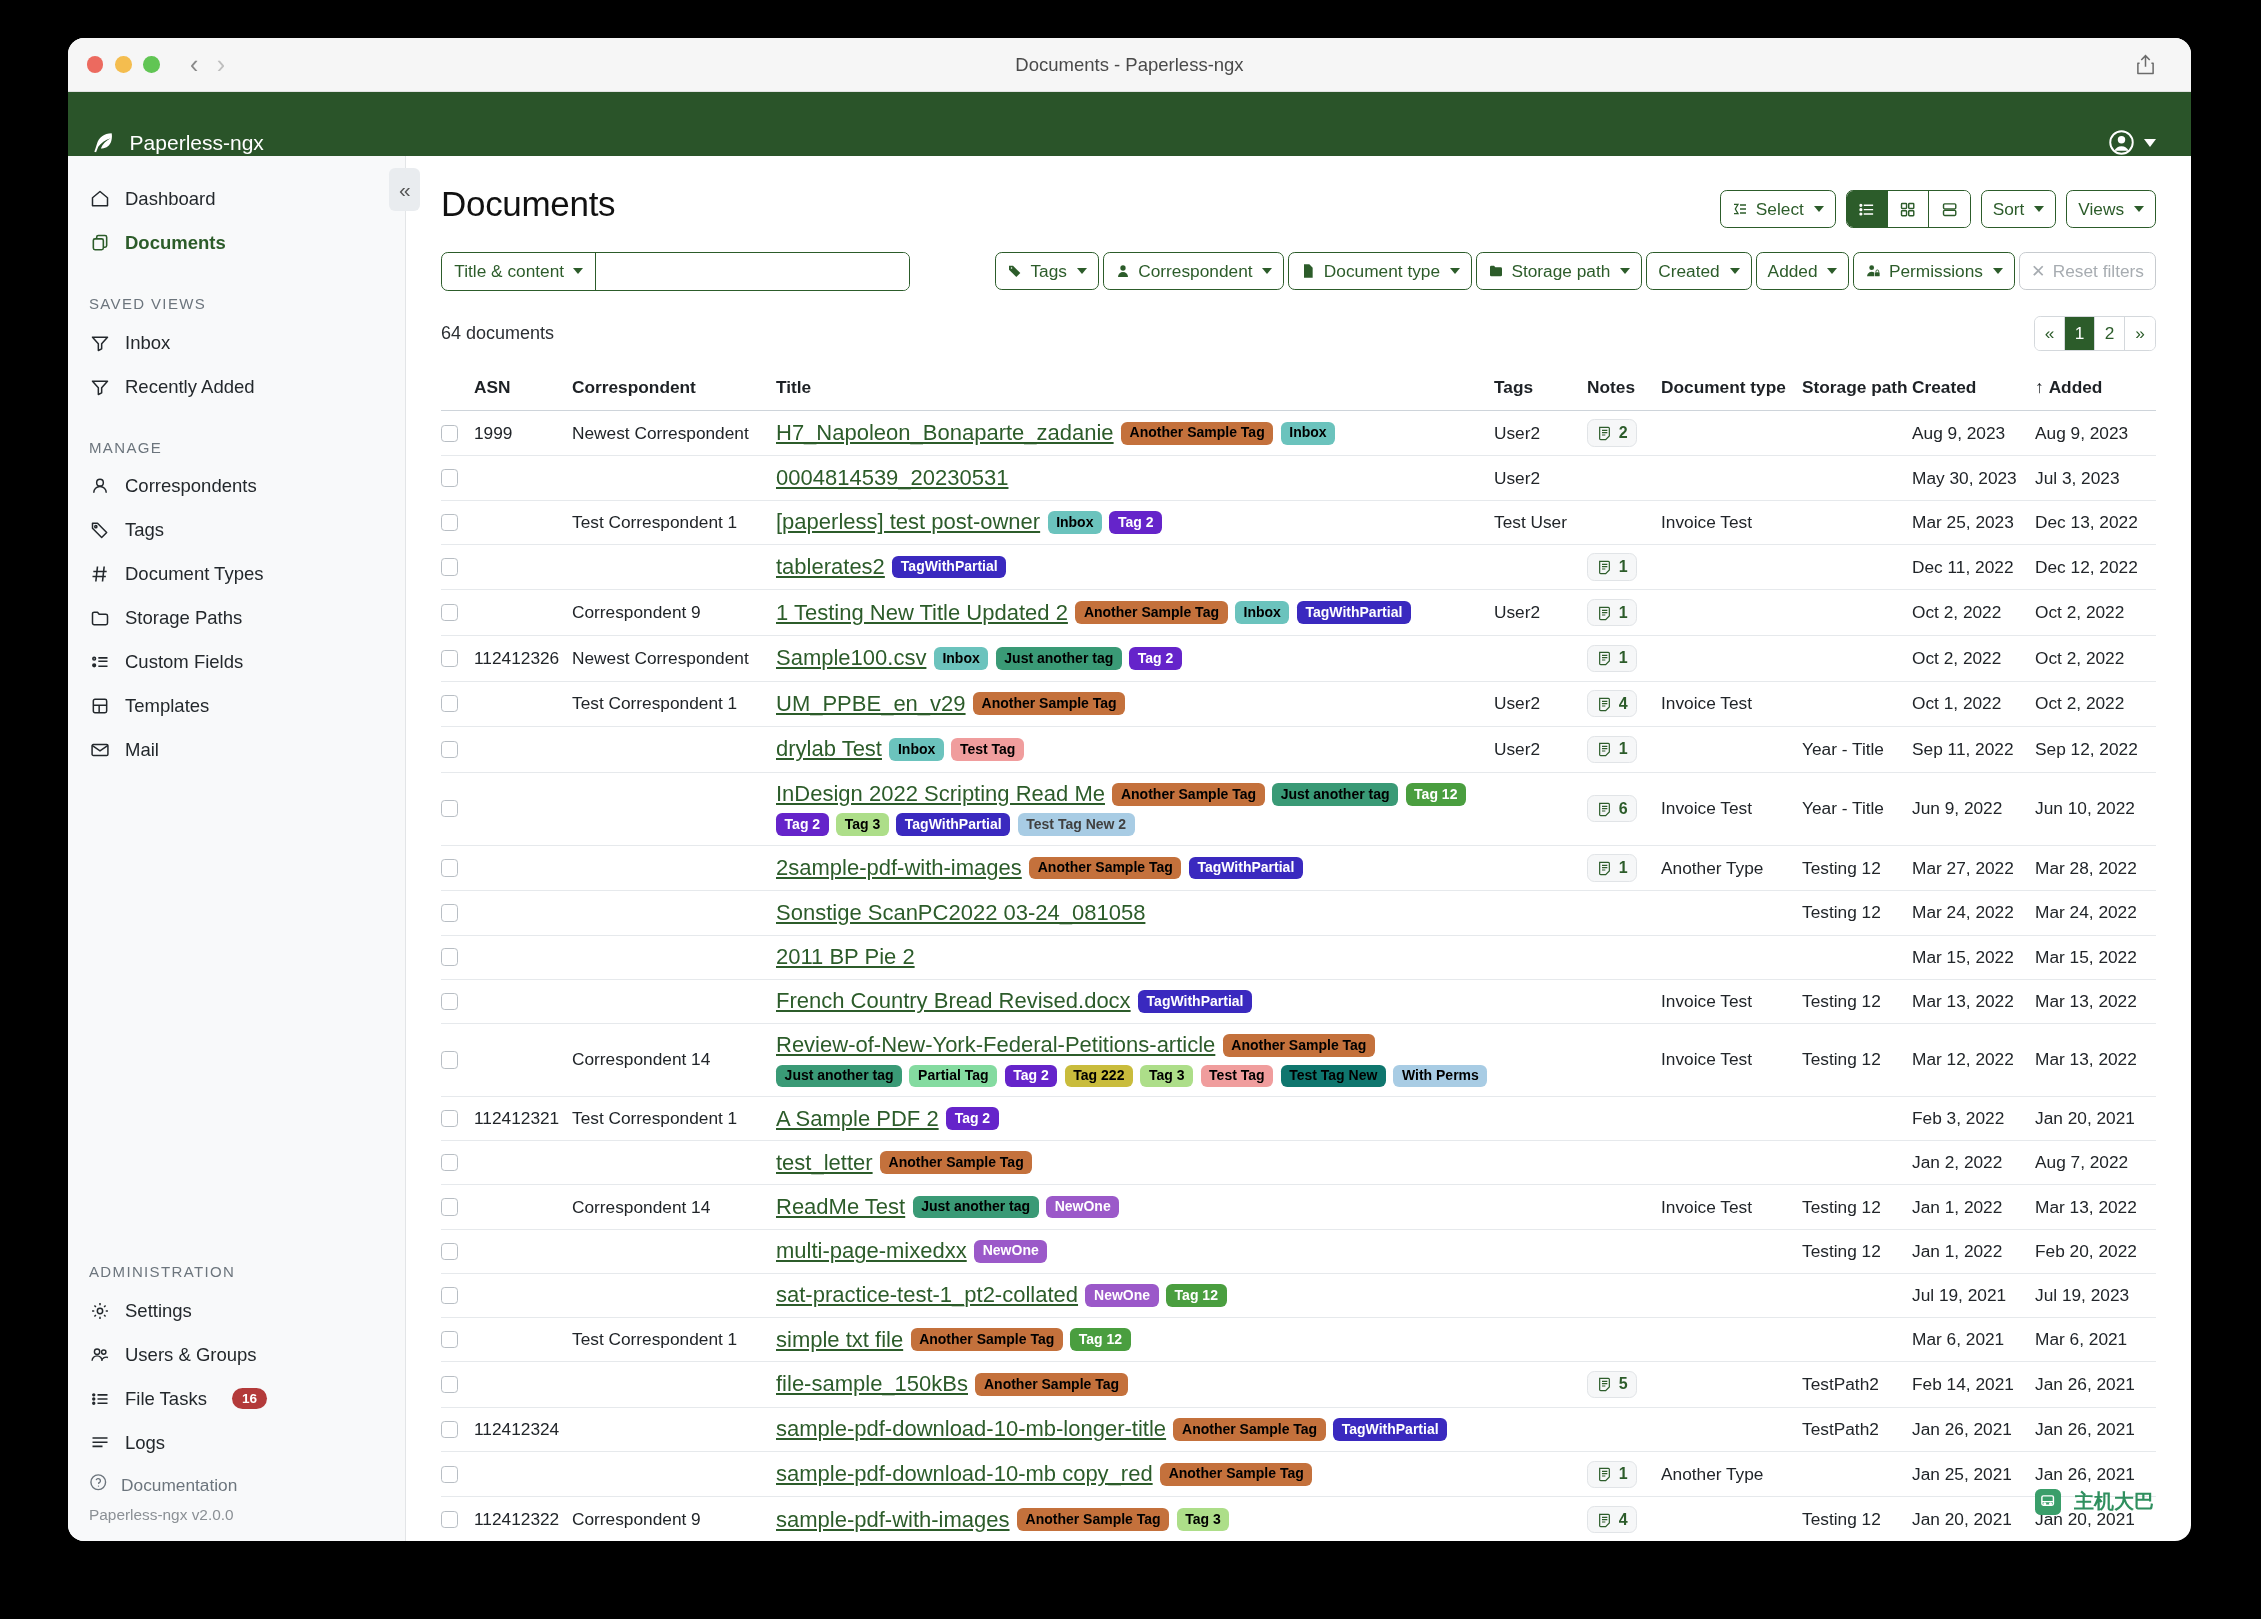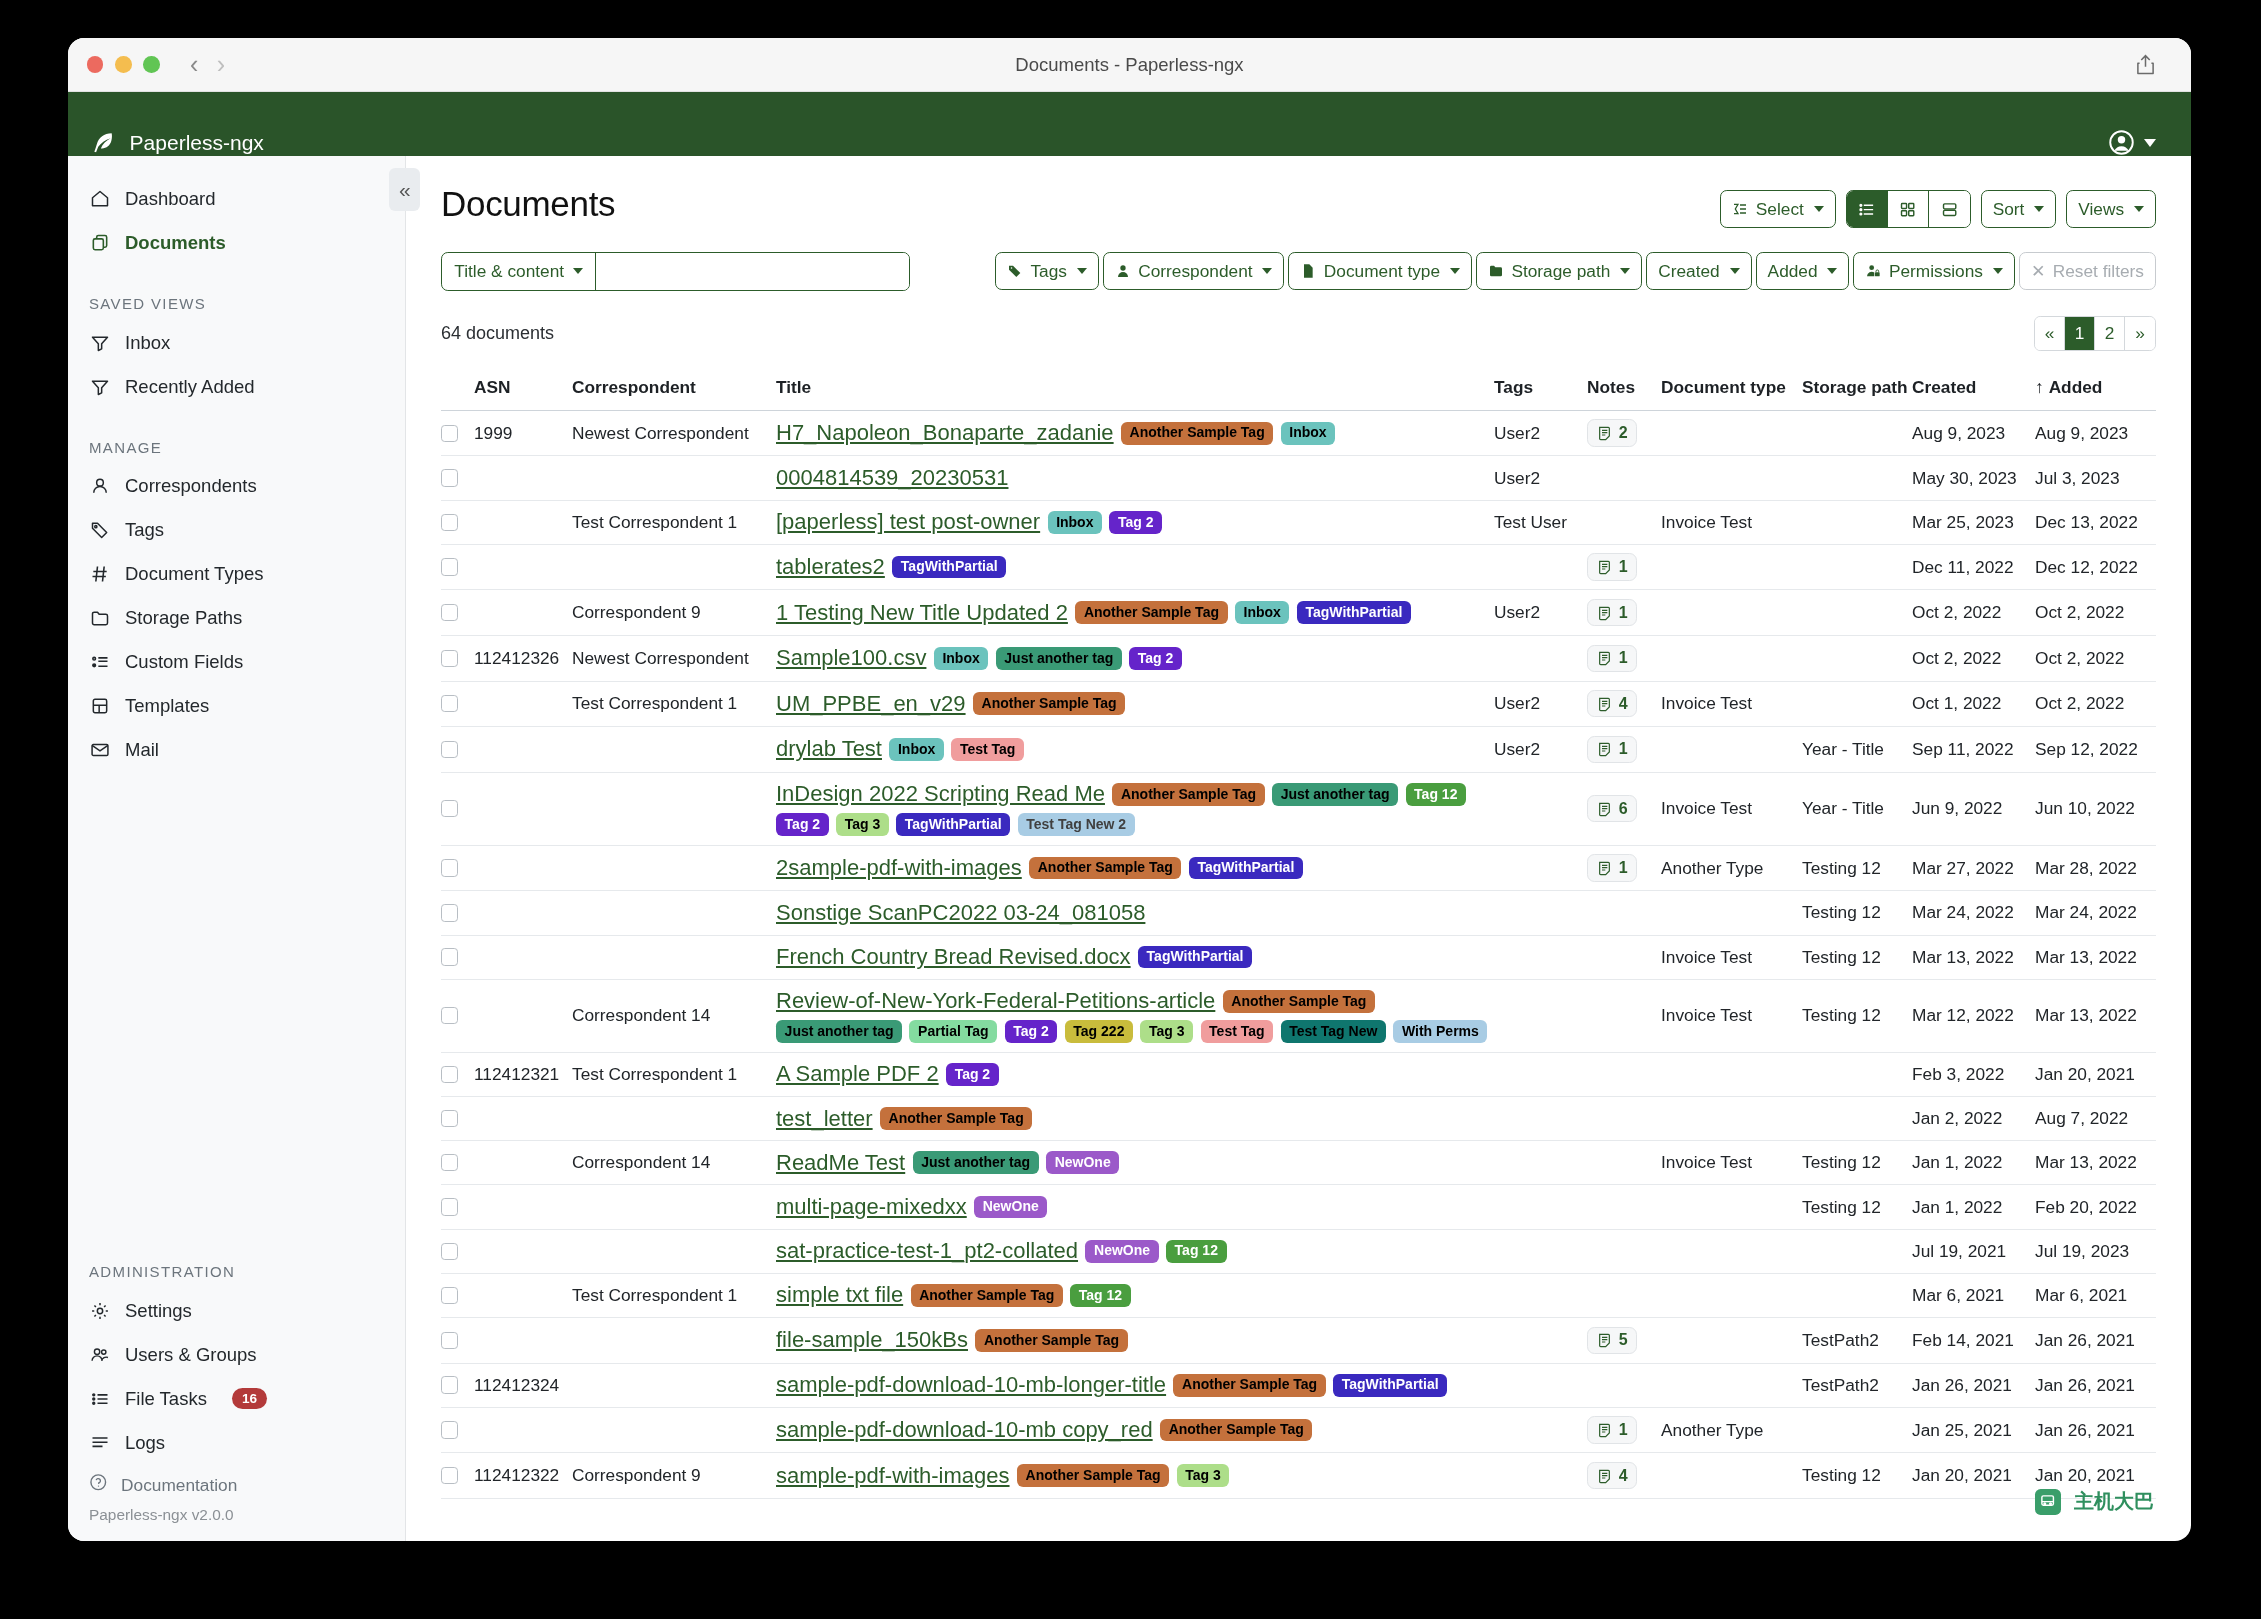--- a/index.html
+++ b/index.html
@@ -816,20 +816,38 @@
               <td>Mar 24, 2022</td>
             </tr>
             <tr>
               <td>
                 <span class="cbox"></span>
               </td>
               <td></td>
               <td></td>
               <td>
                 <div class="titlecell">
+                  <a class="tlink" href="#">2011 BP Pie 2</a>
+                </div>
+              </td>
+              <td></td>
+              <td></td>
+              <td></td>
+              <td></td>
+              <td>Mar 15, 2022</td>
+              <td>Mar 15, 2022</td>
+            </tr>
+            <tr>
+              <td>
+                <span class="cbox"></span>
+              </td>
+              <td></td>
+              <td></td>
+              <td>
+                <div class="titlecell">
                   <a class="tlink" href="#">French Country Bread Revised.docx</a>
                   <span class="tag" style="background: rgb(58, 41, 191); color: rgb(255, 255, 255);">TagWithPartial</span>
                 </div>
               </td>
               <td></td>
               <td></td>
               <td>Invoice Test</td>
               <td>Testing 12</td>
               <td>Mar 13, 2022</td>
               <td>Mar 13, 2022</td>

